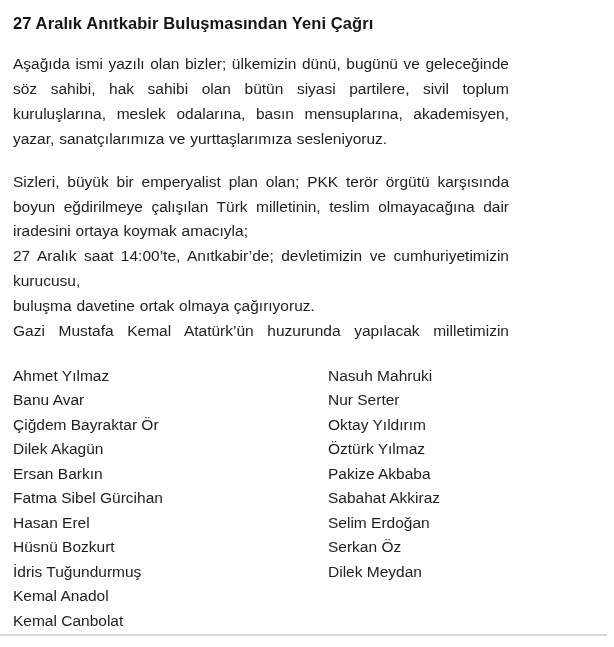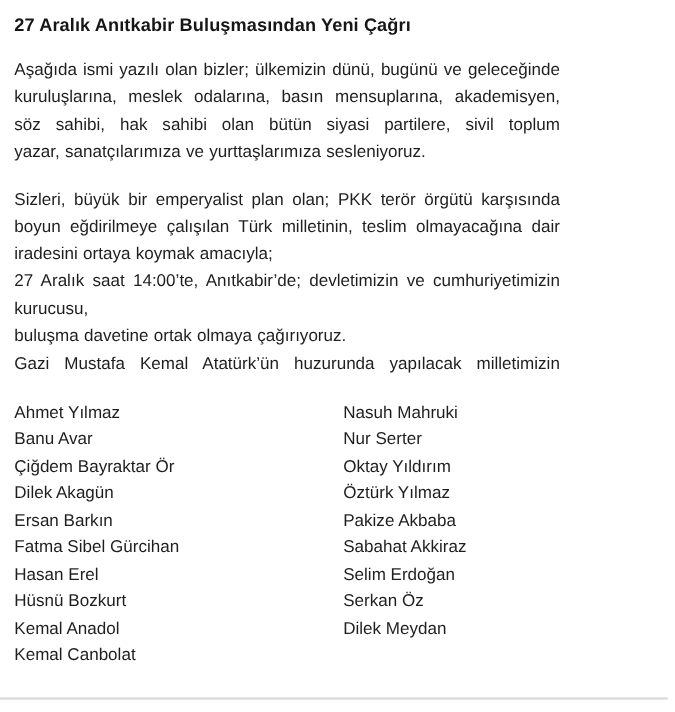--- a/index.html
+++ b/index.html
@@ -40,20 +40,21 @@
     text-align-last: justify;
     word-spacing: 0.5px;
   }
   .para .line.last {
     text-align: right;
     text-align-last: left;
   }
   .names {
     display: flex;
     margin-top: 20px;
+    gap: 16px;
   }
   .names .col-left { width: 299px; }
   .names .col-right { flex: 1; }
   .names .name { line-height: 24.5px; }
   .bottom-rule {
     position: absolute;
     left: 0;
     top: 634px;
     width: 607px;
     height: 2px;
@@ -62,22 +63,22 @@
 </style>
 </head>
 <body>
 
 <div class="page">
 
   <h1 class="title">27 Aralık Anıtkabir Buluşmasından Yeni Çağrı</h1>
 
   <div class="para gap-after">
       <div class="line">Aşağıda ismi yazılı olan bizler; ülkemizin dünü, bugünü ve geleceğinde</div>
+      <div class="line">söz sahibi, hak sahibi olan bütün siyasi partilere, sivil toplum</div>
       <div class="line">kuruluşlarına, meslek odalarına, basın mensuplarına, akademisyen,</div>
-      <div class="line">söz sahibi, hak sahibi olan bütün siyasi partilere, sivil toplum</div>
       <div class="line last">yazar, sanatçılarımıza ve yurttaşlarımıza sesleniyoruz.</div>
     </div>
 
   <div class="para">
       <div class="line">Sizleri, büyük bir emperyalist plan olan; PKK terör örgütü karşısında</div>
       <div class="line">boyun eğdirilmeye çalışılan Türk milletinin, teslim olmayacağına dair</div>
       <div class="line last">iradesini ortaya koymak amacıyla;</div>
     </div>
 
   <div class="para">
@@ -93,20 +94,21 @@
   <div class="names">
     <div class="col-left">
         <div class="name">Ahmet Yılmaz</div>
         <div class="name">Banu Avar</div>
         <div class="name">Çiğdem Bayraktar Ör</div>
         <div class="name">Dilek Akagün</div>
         <div class="name">Ersan Barkın</div>
         <div class="name">Fatma Sibel Gürcihan</div>
         <div class="name">Hasan Erel</div>
         <div class="name">Hüsnü Bozkurt</div>
+        <div class="name">İdris Tuğundurmuş</div>
         <div class="name">Kemal Anadol</div>
         <div class="name">Kemal Canbolat</div>
       </div>
     <div class="col-right">
         <div class="name">Nasuh Mahruki</div>
         <div class="name">Nur Serter</div>
         <div class="name">Oktay Yıldırım</div>
         <div class="name">Öztürk Yılmaz</div>
         <div class="name">Pakize Akbaba</div>
         <div class="name">Sabahat Akkiraz</div>

